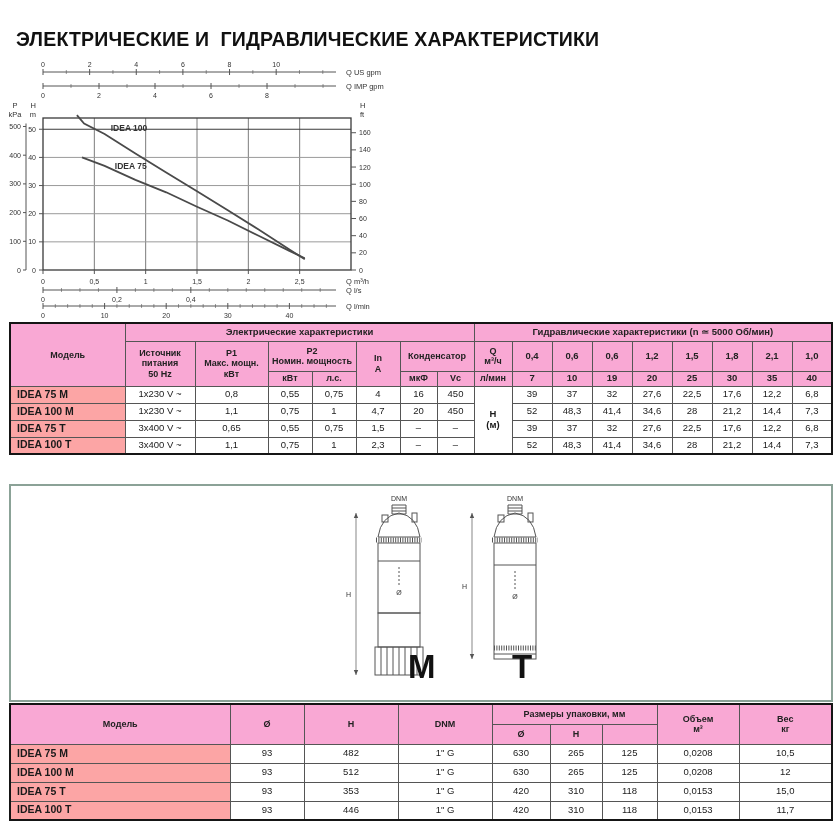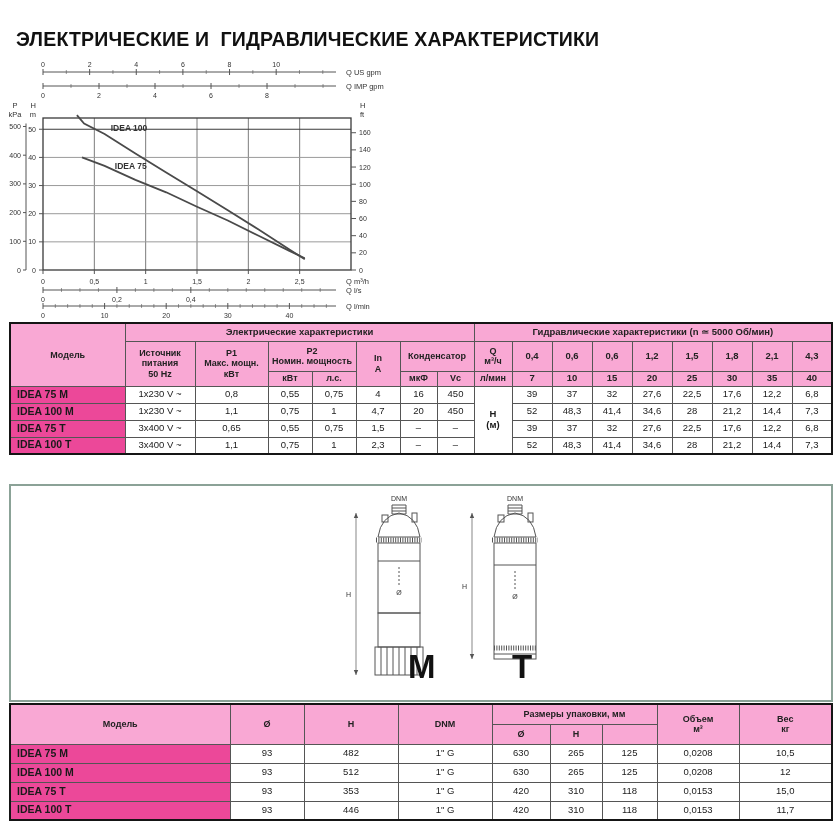--- a/index.html
+++ b/index.html
@@ -17,21 +17,21 @@
   
   table{border-collapse:collapse;table-layout:fixed;width:822px;
         border:2px solid #151515;background:#fff;}
   th,td{border:1px solid #555;padding:0 2px;text-align:center;vertical-align:middle;
         line-height:1.12;overflow:hidden;}
   thead th{background:#f9a8d4;font-size:9px;font-weight:bold;color:#222;}
   thead th.sec{font-size:9.5px;}
   thead th.pre{white-space:pre-line;}
   thead th.qv{font-size:9.5px;}
   tbody td{font-size:9.5px;border-top:1.8px solid #151515;background:#fff;}
-  tbody td.model{background:#ec4899;font-weight:bold;text-align:left;
+  tbody td.model{background:#fca5a5;font-weight:bold;text-align:left;
                  padding-left:6px;font-size:10.5px;}
   tbody td.head{font-weight:bold;white-space:pre-line;}
   #elec-table{position:absolute;left:9px;top:322px;}
   #elec-table thead tr.r1{height:18px;}
   #elec-table thead tr.r2{height:30px;padding-left:44px;}
   #elec-table thead tr.r3{height:15px;}
   #elec-table tbody tr{height:17px;}
   #dim-table{position:absolute;left:9px;top:703px;}
   #dim-table thead tr{height:20px;}
   #dim-table tbody tr{height:19px;}
@@ -270,31 +270,31 @@
         <th colspan="2">Конденсатор</th>
         <th class="pre">Q
 м³/ч</th>
         <th class="qv">0,4</th>
         <th class="qv">0,6</th>
         <th class="qv">0,6</th>
         <th class="qv">1,2</th>
         <th class="qv">1,5</th>
         <th class="qv">1,8</th>
         <th class="qv">2,1</th>
-        <th class="qv">4,3</th>
+        <th class="qv">1,0</th>
       </tr>
       <tr class="r3">
         <th>кВт</th>
         <th>л.с.</th>
         <th>мкФ</th>
         <th>Vc</th>
         <th>л/мин</th>
         <th class="qv">7</th>
         <th class="qv">10</th>
-        <th class="qv">15</th>
+        <th class="qv">19</th>
         <th class="qv">20</th>
         <th class="qv">25</th>
         <th class="qv">30</th>
         <th class="qv">35</th>
         <th class="qv">40</th>
       </tr>
     </thead>
     <tbody id="elec-body">
         <tr>
           <td class="model">IDEA 75 M</td>

